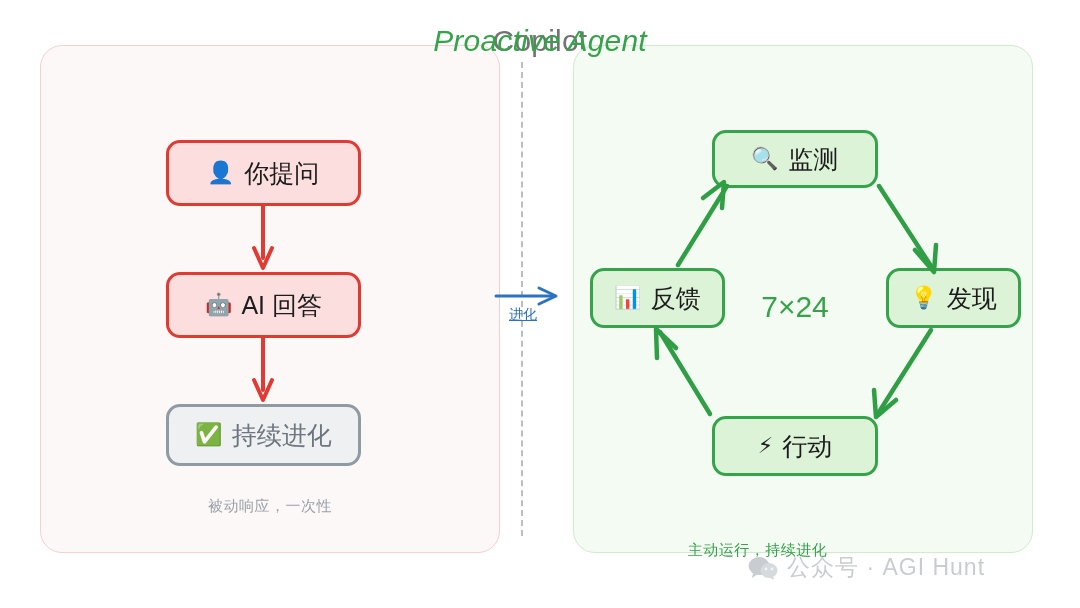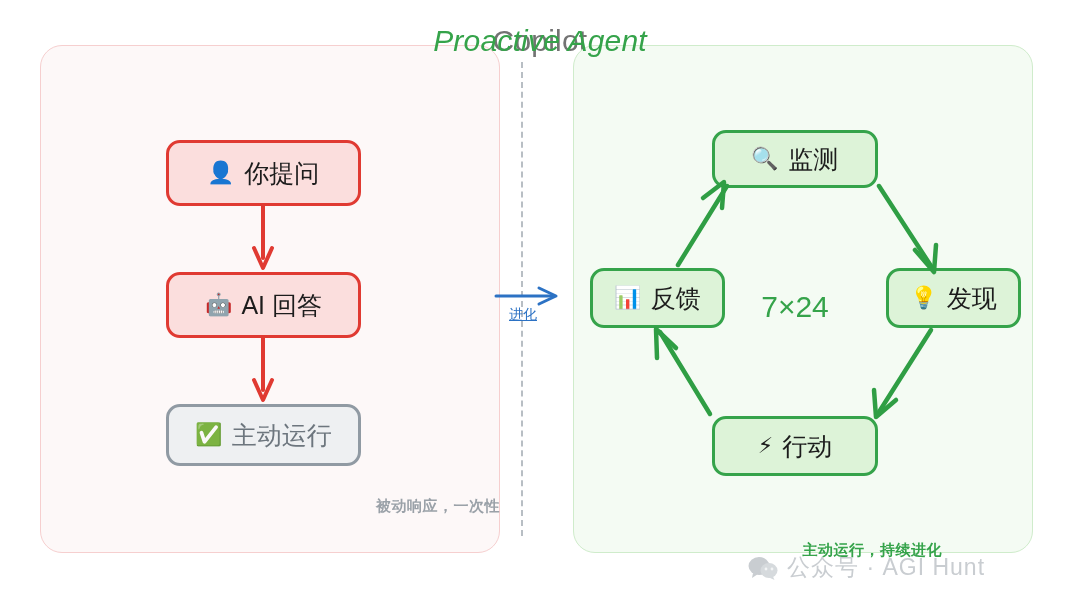--- a/index.html
+++ b/index.html
@@ -104,24 +104,23 @@
     left: 735px;
     top: 290px;
     width: 120px;
     text-align: center;
     font-size: 30px;
     color: #35a34a;
   }
 
   .caption {
     position: absolute;
-    text-align: right;
+    text-align: center;
     font-size: 15px;
     letter-spacing: 0.5px;
-    font-weight: bold;
   }
   #caption-left  { left: 40px; width: 460px; top: 497px; color: #9aa1a8; }
   #caption-right { left: 573px; width: 369px; top: 497px; color: #35a34a; margin-top: 44px; }
 
   
   #divider {
     position: absolute;
     left: 521px;
     top: 62px;
     width: 0;
@@ -172,21 +171,21 @@
   <span class="label">你提问</span>
 </div>
 
 <div class="node node-red" id="node-answer">
   <span class="emoji">🤖</span>
   <span class="label">AI 回答</span>
 </div>
 
 <div class="node node-gray" id="node-done">
   <span class="emoji">✅</span>
-  <span class="label">主动运行</span>
+  <span class="label">持续进化</span>
 </div>
 
 <div class="caption" id="caption-left">被动响应，一次性</div>
 
 <div id="divider"></div>
 <div id="evolve-label">进化</div>
 
 <div class="panel" id="panel-right"></div>
 <div class="panel-title" id="title-right">Proactive Agent</div>
 

